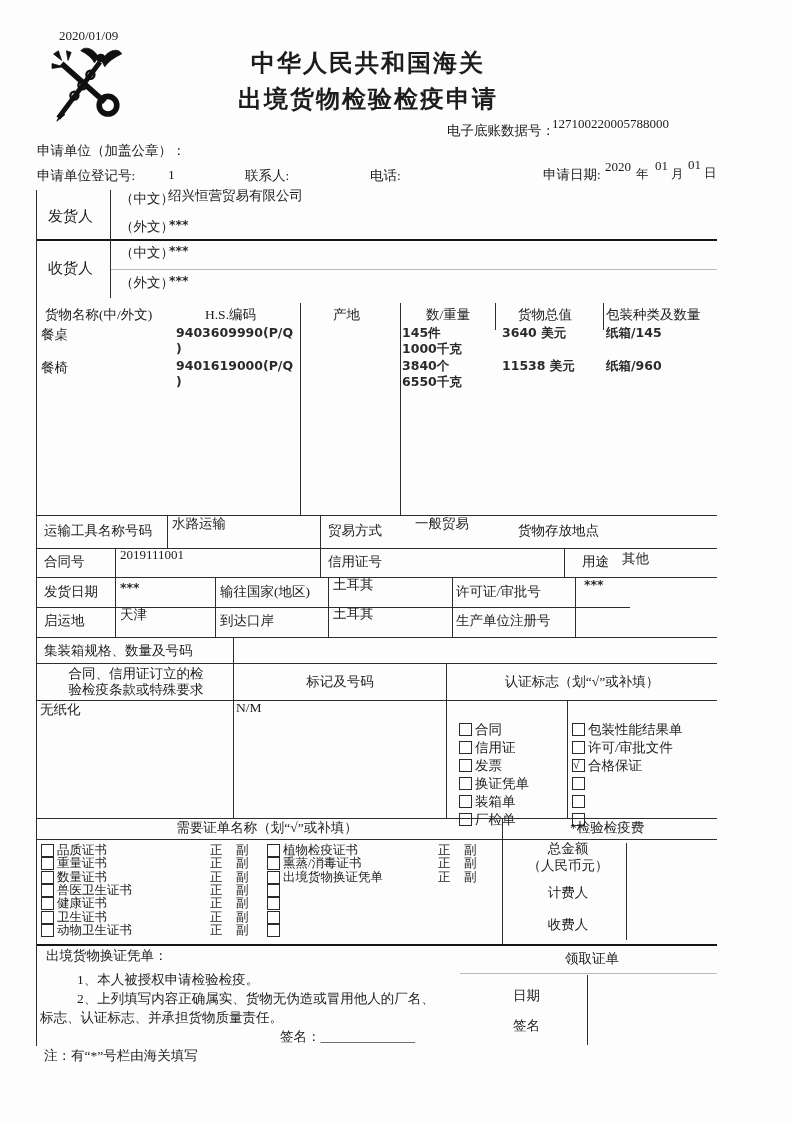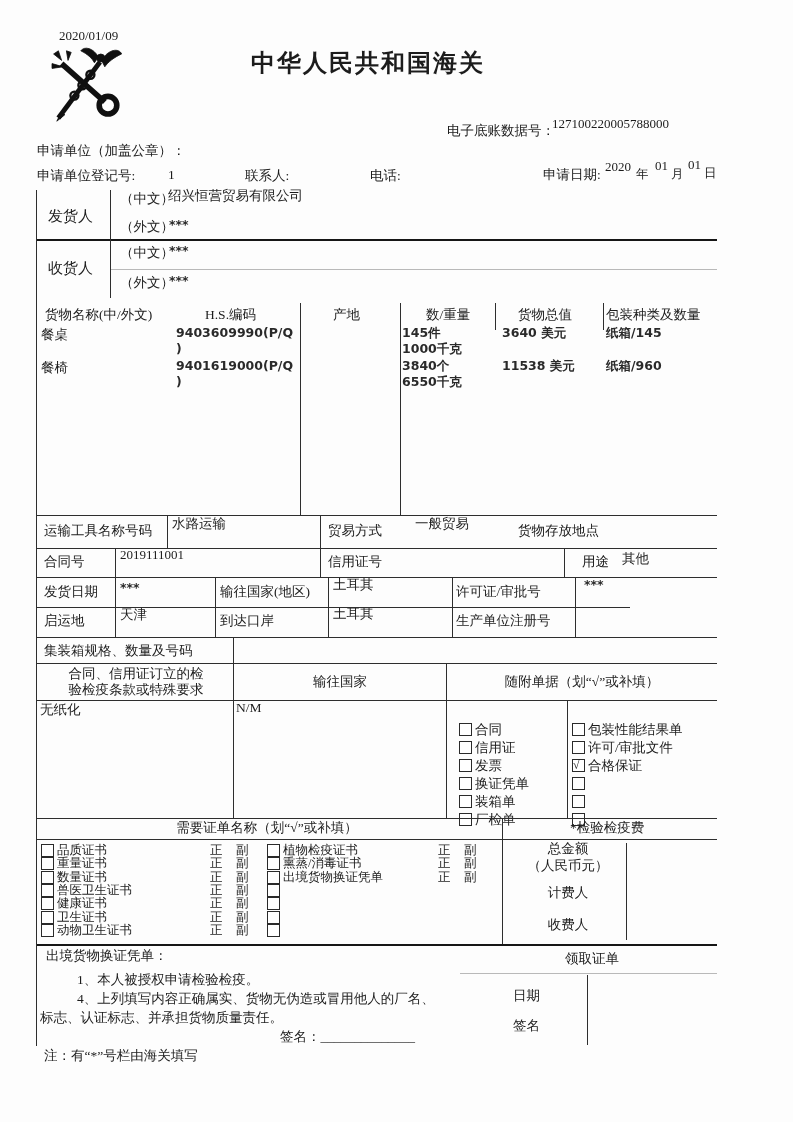--- a/index.html
+++ b/index.html
@@ -38,20 +38,21 @@
       <path d="M68 14 C62 2, 50 0, 46 6 C54 10, 60 15, 63 21 Z" stroke-width="1"></path>
       <path d="M22 22 L76 70" stroke-width="7" fill="none"></path>
       <circle cx="80" cy="74" r="11" fill="none" stroke-width="7"></circle>
       <path d="M24 26 L10 28 L10 22 Z" stroke-width="1"></path>
       <path d="M22 18 L12 10 L18 6 Z" stroke-width="1"></path>
       <path d="M30 18 L28 6 L34 8 Z" stroke-width="1"></path>
     </g>
   </svg>
 
   <span class="t big ctr" style="left:368px;top:50px">中华人民共和国海关</span>
+  <span class="t big ctr" style="left:368px;top:86px">出境货物检验检疫申请</span>
   <span class="t" style="left:447px;top:123px">电子底账数据号：</span>
   <span class="t mono" style="left:552px;top:117px">127100220005788000</span>
 
   <span class="t" style="left:37px;top:143px">申请单位（加盖公章）：</span>
   <span class="t" style="left:37px;top:168px">申请单位登记号:</span>
   <span class="t" style="left:168px;top:167px">1</span>
   <span class="t" style="left:245px;top:168px">联系人:</span>
   <span class="t" style="left:370px;top:168px">电话:</span>
   <span class="t" style="left:543px;top:167px">申请日期:</span>
   <span class="t mono" style="left:605px;top:160px">2020</span>
@@ -117,22 +118,22 @@
   <span class="t" style="left:44px;top:613px">启运地</span>
   <span class="t" style="left:120px;top:607px">天津</span>
   <span class="t" style="left:220px;top:613px">到达口岸</span>
   <span class="t" style="left:333px;top:606px">土耳其</span>
   <span class="t" style="left:456px;top:613px">生产单位注册号</span>
 
   <span class="t" style="left:44px;top:643px">集装箱规格、数量及号码</span>
 
   <span class="t ctr" style="left:136px;top:666px">合同、信用证订立的检</span>
   <span class="t ctr" style="left:136px;top:682px">验检疫条款或特殊要求</span>
-  <span class="t ctr" style="left:340px;top:674px">输往国家</span>
-  <span class="t ctr" style="left:582px;top:674px">随附单据（划“√”或补填）</span>
+  <span class="t ctr" style="left:340px;top:674px">标记及号码</span>
+  <span class="t ctr" style="left:582px;top:674px">认证标志（划“√”或补填）</span>
   <span class="t" style="left:40px;top:702px">无纸化</span>
   <span class="t" style="left:236px;top:700px">N/M</span>
 
   <span class="cb" style="left:459px;top:723px">
       <i></i>
     </span>
   <span class="t" style="left:475px;top:722px">合同</span>
   <span class="cb" style="left:459px;top:741px">
       <i></i>
     </span>
@@ -225,21 +226,21 @@
   <span class="cb" style="left:267px;top:911px"></span>
   <span class="cb" style="left:267px;top:924px"></span>
 
   <span class="t ctr" style="left:568px;top:841px">总金额</span>
   <span class="t ctr" style="left:568px;top:858px">（人民币元）</span>
   <span class="t ctr" style="left:568px;top:885px">计费人</span>
   <span class="t ctr" style="left:568px;top:917px">收费人</span>
 
   <span class="t" style="left:46px;top:948px">出境货物换证凭单：</span>
   <span class="t" style="left:77px;top:972px">1、本人被授权申请检验检疫。</span>
-  <span class="t" style="left:77px;top:991px">4、上列填写内容正确属实、货物无伪造或冒用他人的厂名、</span>
+  <span class="t" style="left:77px;top:991px">2、上列填写内容正确属实、货物无伪造或冒用他人的厂名、</span>
   <span class="t" style="left:40px;top:1010px">标志、认证标志、并承担货物质量责任。</span>
   <span class="t" style="left:280px;top:1029px">签名：______________</span>
 
   <span class="t ctr" style="left:592px;top:951px">领取证单</span>
   <span class="t" style="left:513px;top:988px">日期</span>
   <span class="t" style="left:513px;top:1018px">签名</span>
 
   <span class="t" style="left:44px;top:1048px">注：有“*”号栏由海关填写</span>
 
   <i class="hl dark" style="top:239px;left:36px;width:681px"></i>

